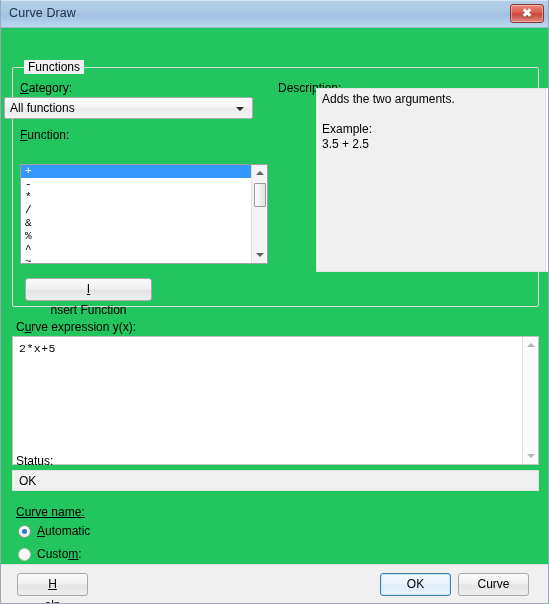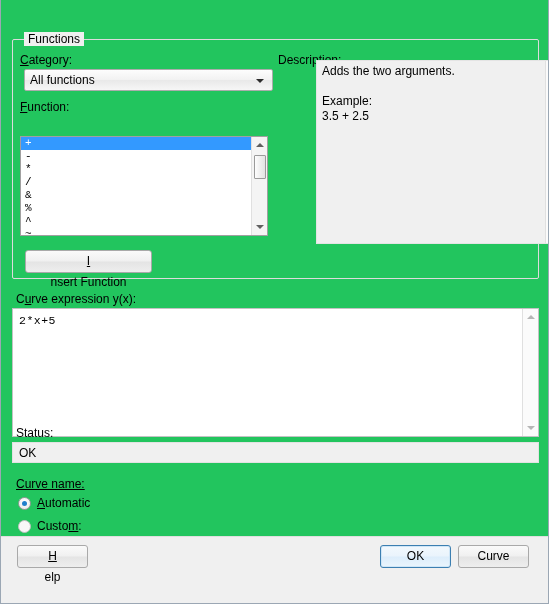--- a/index.html
+++ b/index.html
@@ -287,31 +287,37 @@
     height: 39px;
     background: #f0f0f0;
     border-top: 1px solid #dfdfdf;
   }
 </style>
 </head>
 <body>
 
 <div class="window">
 
+  <div class="titlebar">
+    <div class="titlebar-text">Curve Draw</div>
+    <div class="close-btn">
+      <div class="close-x">✖</div>
+    </div>
+  </div>
 
   <div class="client">
 
     <div class="groupbox">
       <div class="groupbox-title">Functions</div>
     </div>
 
     <div class="lbl" style="left:19px; top:53px;text-align:right;">
       <span class="ul">C</span><span>ategory:</span>
     </div>
-    <div class="combo" style="left:23px; top:69px; width:249px; height:22px;">
+    <div class="combo" style="left:3px; top:69px; width:249px; height:22px;">
       <div class="combo-text">All functions</div>
       <div class="combo-arrow"></div>
     </div>
 
     <div class="lbl" style="left:19px; top:100px;">
       <span class="ul">F</span><span>unction:</span>
     </div>
 
     <div class="listbox">
       <div class="list-items">

